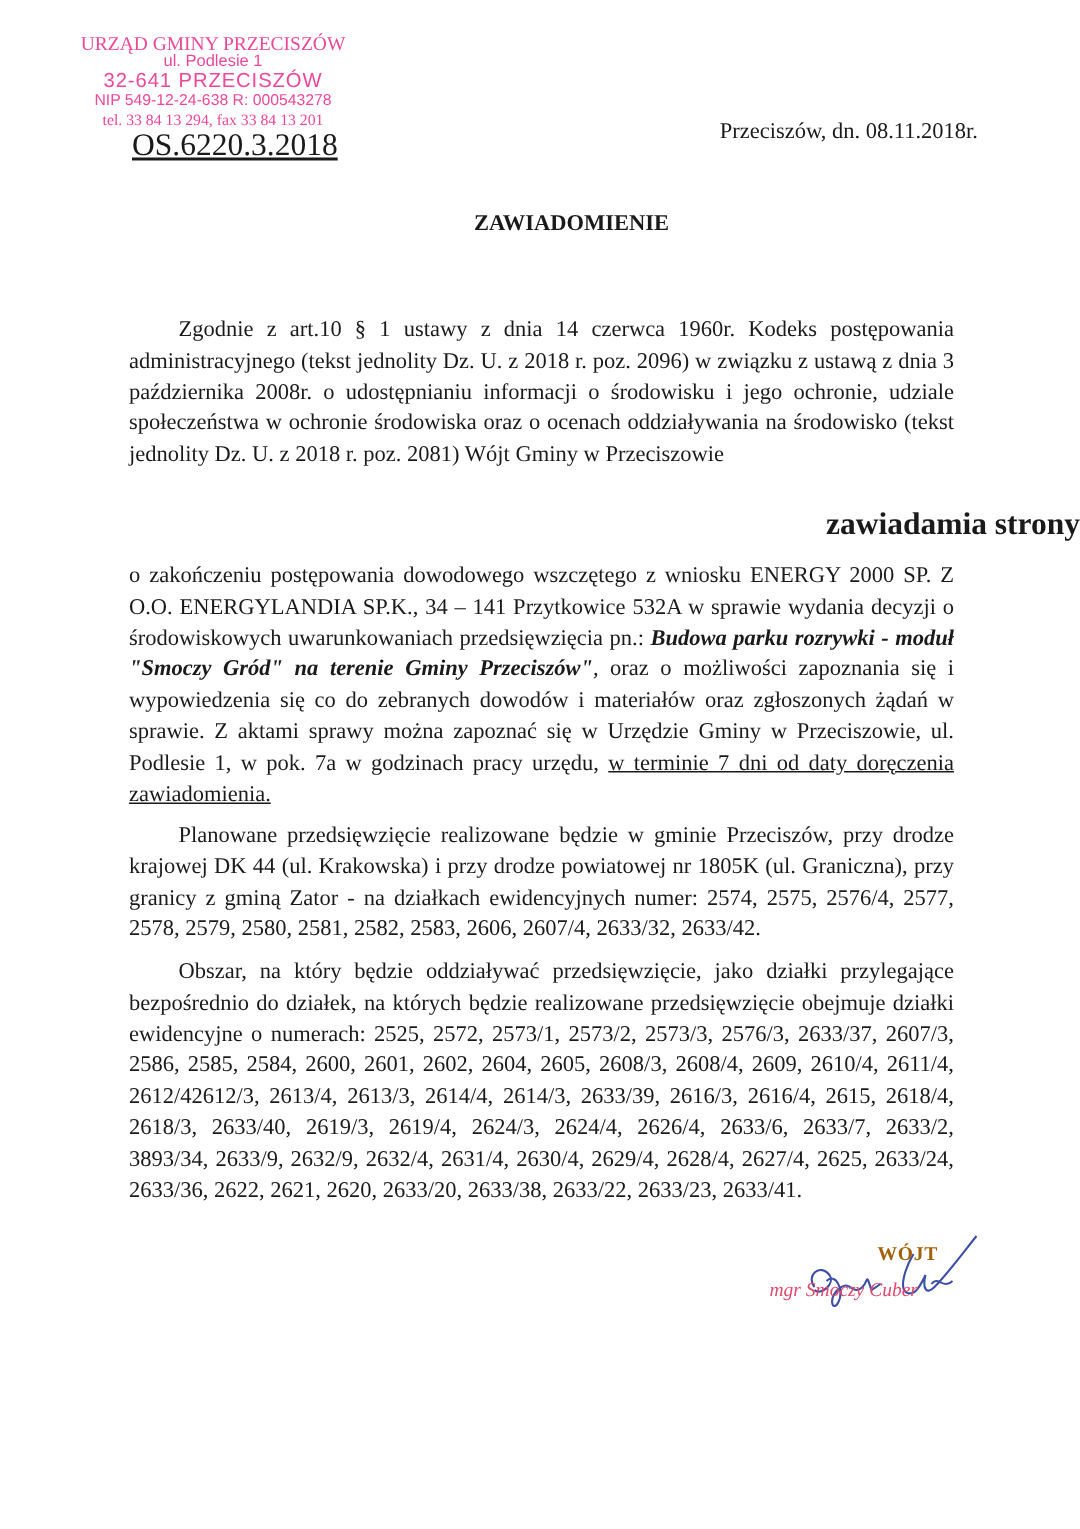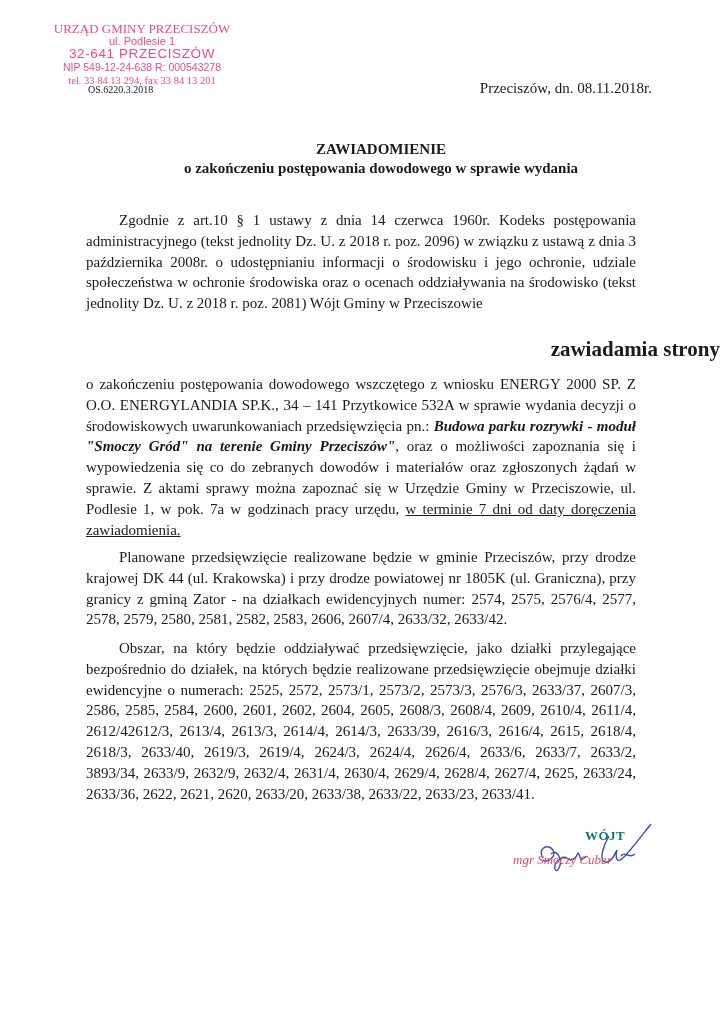--- a/index.html
+++ b/index.html
@@ -4,54 +4,53 @@
 <style>
   html, body { margin: 0; padding: 0; background: #ffffff; }
   body { width: 720px; height: 1019px; position: relative; overflow: hidden; color: #1a1a1a;
          font-family: "Liberation Serif", "DejaVu Serif", serif; }
   .stamp { position: absolute; left: 52px; top: 22px; width: 180px; text-align: center; color: #ec4899; line-height: 1; }
   .stamp .s1 { font-family: "Liberation Serif", serif; font-size: 13px; letter-spacing: 0px; }
   .stamp .s2 { font-family: "Liberation Sans", sans-serif; font-size: 11px; margin-top: 1px; }
   .stamp .s3 { font-family: "Liberation Sans", sans-serif; font-size: 13.5px; letter-spacing: 0.6px; margin-top: 0px; }
   .stamp .s4 { font-family: "Liberation Sans", sans-serif; font-size: 10.5px; margin-top: 1px; }
   .stamp .s5 { font-family: Liberation Serif, serif; font-size: 10.5px; margin-top: 4px; }
-  .ref { position: absolute; left: 88px; top: 84px; font-size: 10px; }
+  .ref { position: absolute; left: 88px; top: 84px; font-size: 21px; text-decoration: underline; }
   .date { position: absolute; right: 68px; top: 80px; font-size: 15px; }
   .title { position: absolute; left: 0; right: 0; top: 140px; text-align: center; font-weight: bold; font-size: 15px; line-height: 19px; padding-left: 42px; }
   .para { position: absolute; left: 86px; width: 550px; font-size: 15px; line-height: 20.8px; text-align: justify; }
   .para.indent { text-indent: 33px; }
   .p1 { top: 210px; }
   .centered-bold { position: absolute; left: 0; right: 0; top: 337px; text-align: right; font-weight: bold; font-size: 21px; }
   .p2 { top: 374px; }
   .p3 { top: 547px; }
   .p4 { top: 638px; }
   .bi { font-weight: bold; font-style: italic; }
   .ul { text-decoration: underline; }
   .sign { position: absolute; left: 535px; top: 828px; width: 150px; height: 60px; }
-  .sign .wojt { position: absolute; left: 50px; top: 0; color: #0f766e; font-size: 13px; font-weight: bold; letter-spacing: 0.5px; }
+  .sign .wojt { position: absolute; left: 50px; top: 0; color: #a16207; font-size: 13px; font-weight: bold; letter-spacing: 0.5px; }
   .sign .name { position: absolute; left: -22px; top: 24px; color: #e0476d; font-size: 13px; font-style: italic; }
   .sign svg { position: absolute; left: -10px; top: -8px; }
 </style>
 </head>
 <body>
 
 <div class="stamp">
   <div class="s1">URZĄD GMINY PRZECISZÓW</div>
   <div class="s2">ul. Podlesie 1</div>
   <div class="s3">32-641 PRZECISZÓW</div>
   <div class="s4">NIP 549-12-24-638  R: 000543278</div>
   <div class="s5">tel. 33 84 13 294, fax 33 84 13 201</div>
 </div>
 
 <div class="ref">OS.6220.3.2018</div>
 <div class="date">Przeciszów, dn. 08.11.2018r.</div>
 
 <div class="title">
   <div>ZAWIADOMIENIE</div>
-  <div>o zakończeniu postępowania dowodowego w sprawie wydania</div>
 </div>
 
 <div class="para indent p1">Zgodnie z art.10 § 1 ustawy z dnia 14 czerwca 1960r. Kodeks postępowania administracyjnego (tekst jednolity Dz. U. z 2018 r. poz. 2096) w związku z  ustawą z dnia 3 października 2008r. o udostępnianiu informacji o środowisku i jego ochronie, udziale społeczeństwa w ochronie środowiska oraz o ocenach oddziaływania na środowisko (tekst jednolity Dz. U. z 2018 r. poz. 2081) Wójt Gminy w Przeciszowie</div>
 
 <div class="centered-bold">zawiadamia strony</div>
 
 <div class="para p2"><span>o zakończeniu postępowania dowodowego wszczętego z wniosku ENERGY 2000 SP. Z O.O. ENERGYLANDIA SP.K., 34 – 141 Przytkowice 532A w sprawie wydania decyzji o środowiskowych uwarunkowaniach przedsięwzięcia pn.: </span><span class="bi">Budowa parku rozrywki - moduł "Smoczy Gród" na terenie Gminy Przeciszów"</span><span>, oraz o możliwości zapoznania się i wypowiedzenia się co do zebranych dowodów i materiałów oraz zgłoszonych żądań w sprawie. Z aktami sprawy można zapoznać się w Urzędzie Gminy w Przeciszowie, ul. Podlesie 1, w pok. 7a w godzinach pracy urzędu, </span><span class="ul">w terminie 7 dni od daty doręczenia zawiadomienia.</span></div>
 
 <div class="para indent p3">Planowane przedsięwzięcie realizowane będzie w gminie Przeciszów, przy drodze krajowej DK 44 (ul. Krakowska) i przy drodze powiatowej nr 1805K (ul. Graniczna), przy granicy z gminą Zator - na działkach ewidencyjnych numer: 2574, 2575, 2576/4, 2577, 2578, 2579, 2580, 2581, 2582, 2583, 2606, 2607/4, 2633/32, 2633/42.</div>
 

